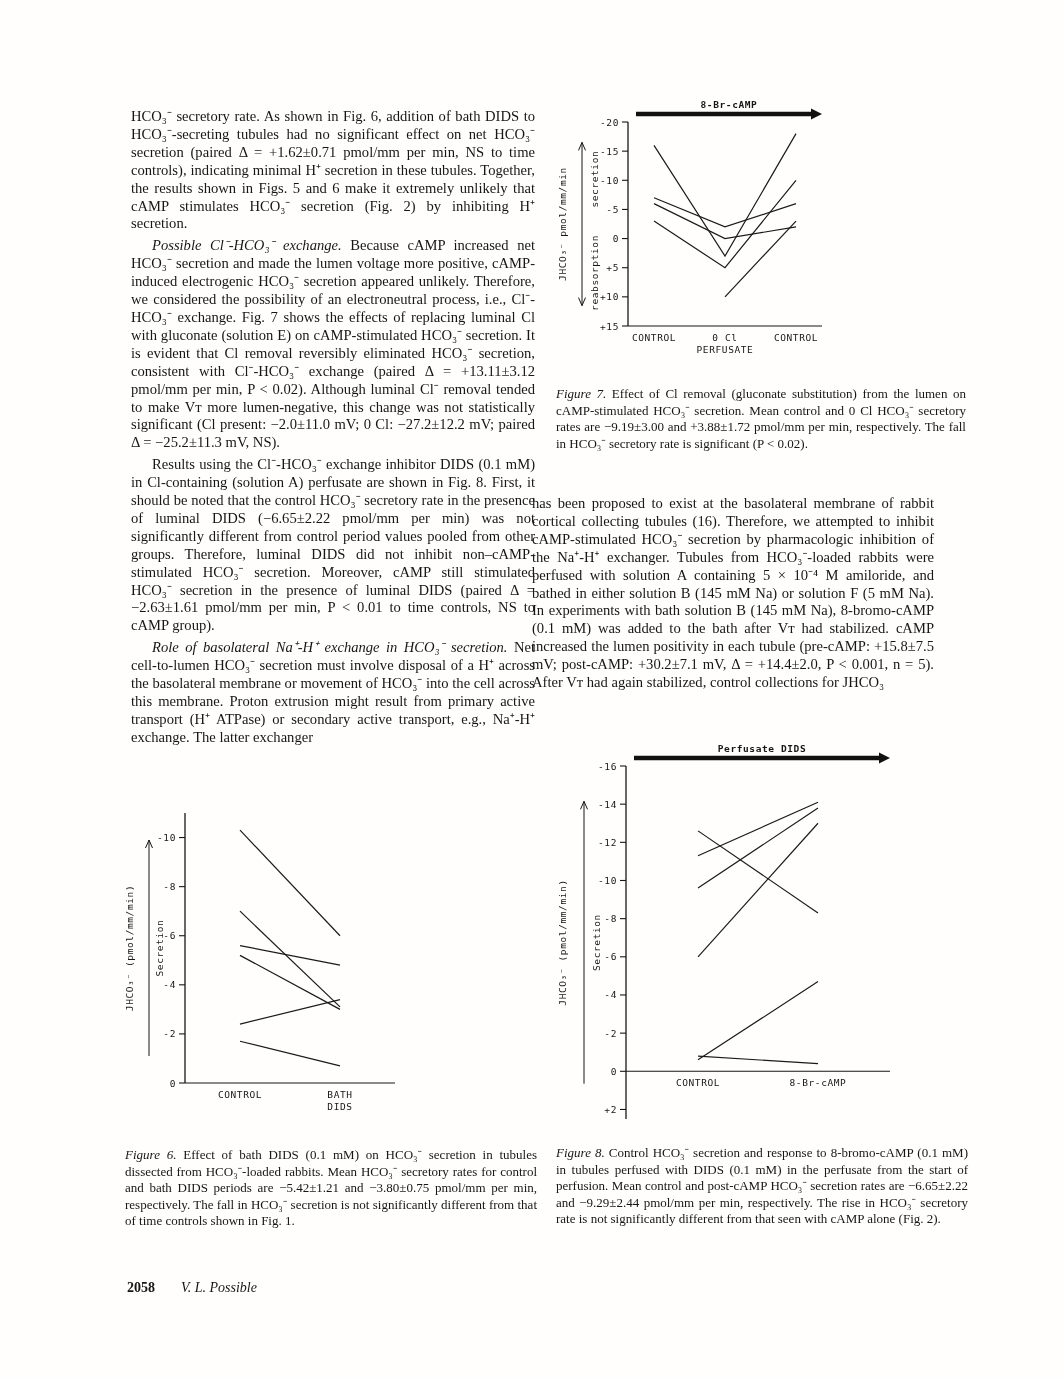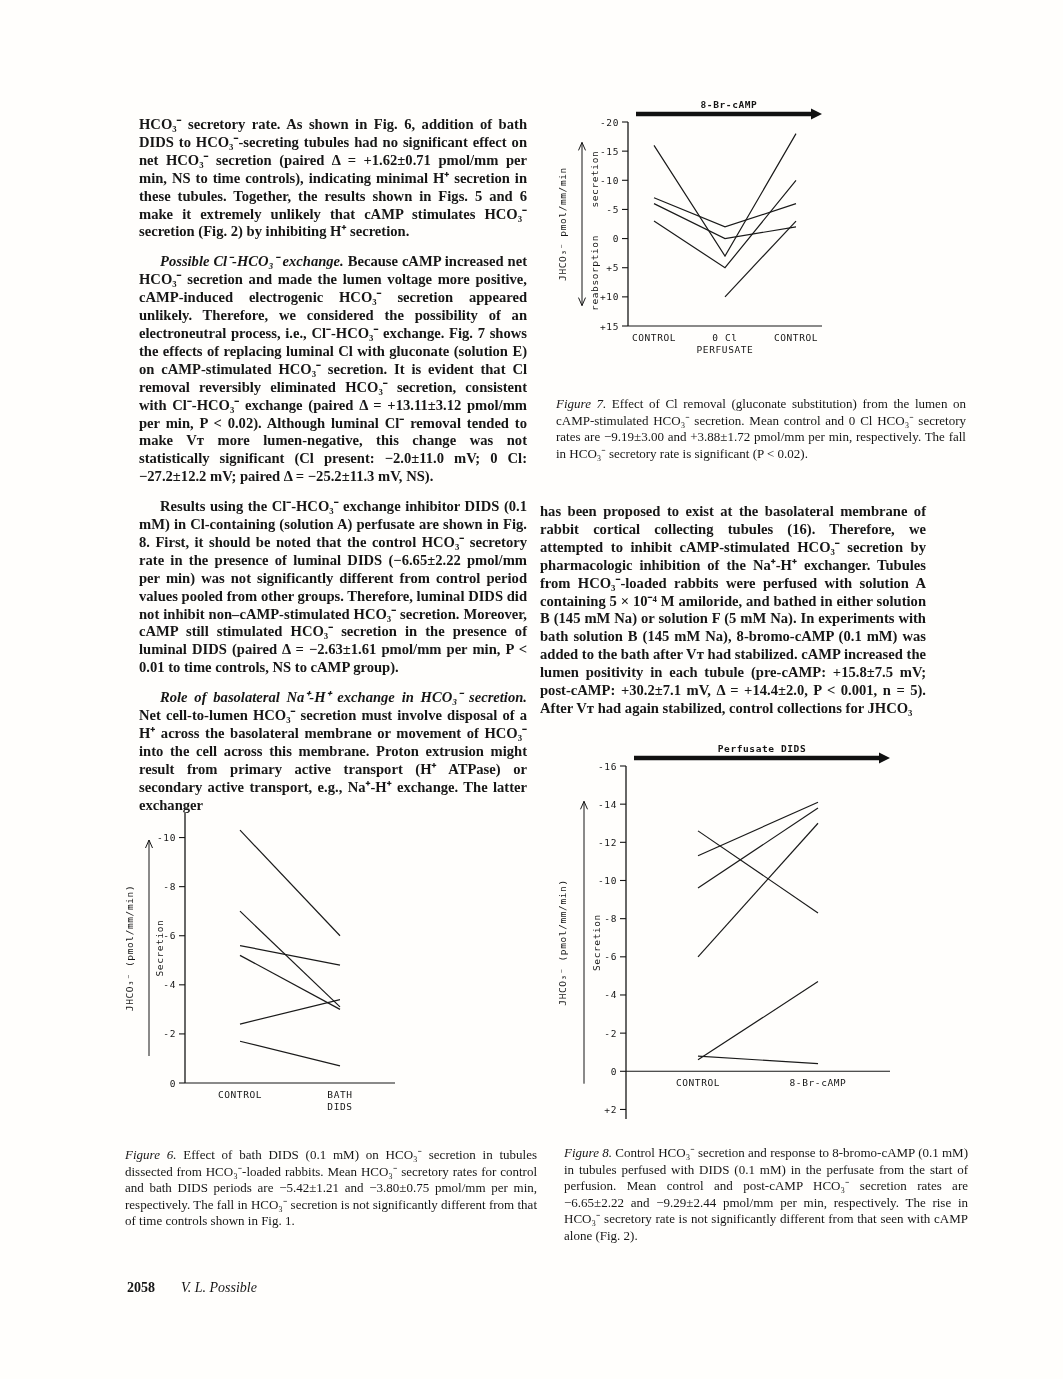--- a/index.html
+++ b/index.html
@@ -6,32 +6,32 @@
   html, body { margin: 0; padding: 0; }
   body {
     width: 1063px; height: 1379px;
     background: #fffefc;
     font-family: "Liberation Serif", serif;
     color: #161616;
     position: relative;
     overflow: hidden;
   }
   .abs { position: absolute; }
-  .body-par { font-size: 14.6px; line-height: 17.9px; text-align: justify; margin: 12px; font-weight: bold; }
+  .body-par { font-size: 14.6px; line-height: 17.9px; text-align: justify; margin: 4px; }
   .body-par.indent { text-indent: 21px; }
   #left-text  { left: 127px; top: 104px; width: 412px; }
   #right-text { left: 528px; top: 491px; width: 410px; }
   figure { margin: 0; }
   #fig7-block { left: 556px; top: 92px;  width: 410px; }
   #fig6-block { left: 125px; top: 795px; width: 412px; }
   #fig8-block { left: 556px; top: 742px; width: 412px; }
   .caption { font-size: 13px; line-height: 16.6px; text-align: justify; margin: 0; }
-  #fig7-block .caption { margin-top: 10px; }
+  #fig7-block .caption { margin-top: 0; }
   #fig6-block .caption { margin-top: 3px; }
-  #fig8-block .caption { margin-top: 4px; margin-left: 8px; }
+  #fig8-block .caption { margin-top: 4px; }
   #page-footer { left: 127px; top: 1280px; font-size: 14px; }
   .page-num { font-weight: bold; }
   .author { font-style: italic; margin-left: 26px; }
   svg text.tick {
     font-family: "DejaVu Sans Mono", monospace;
     font-size: 9.5px;
     fill: #161616;
     letter-spacing: 0.6px;
   }
   svg text.bold { font-weight: bold; }

